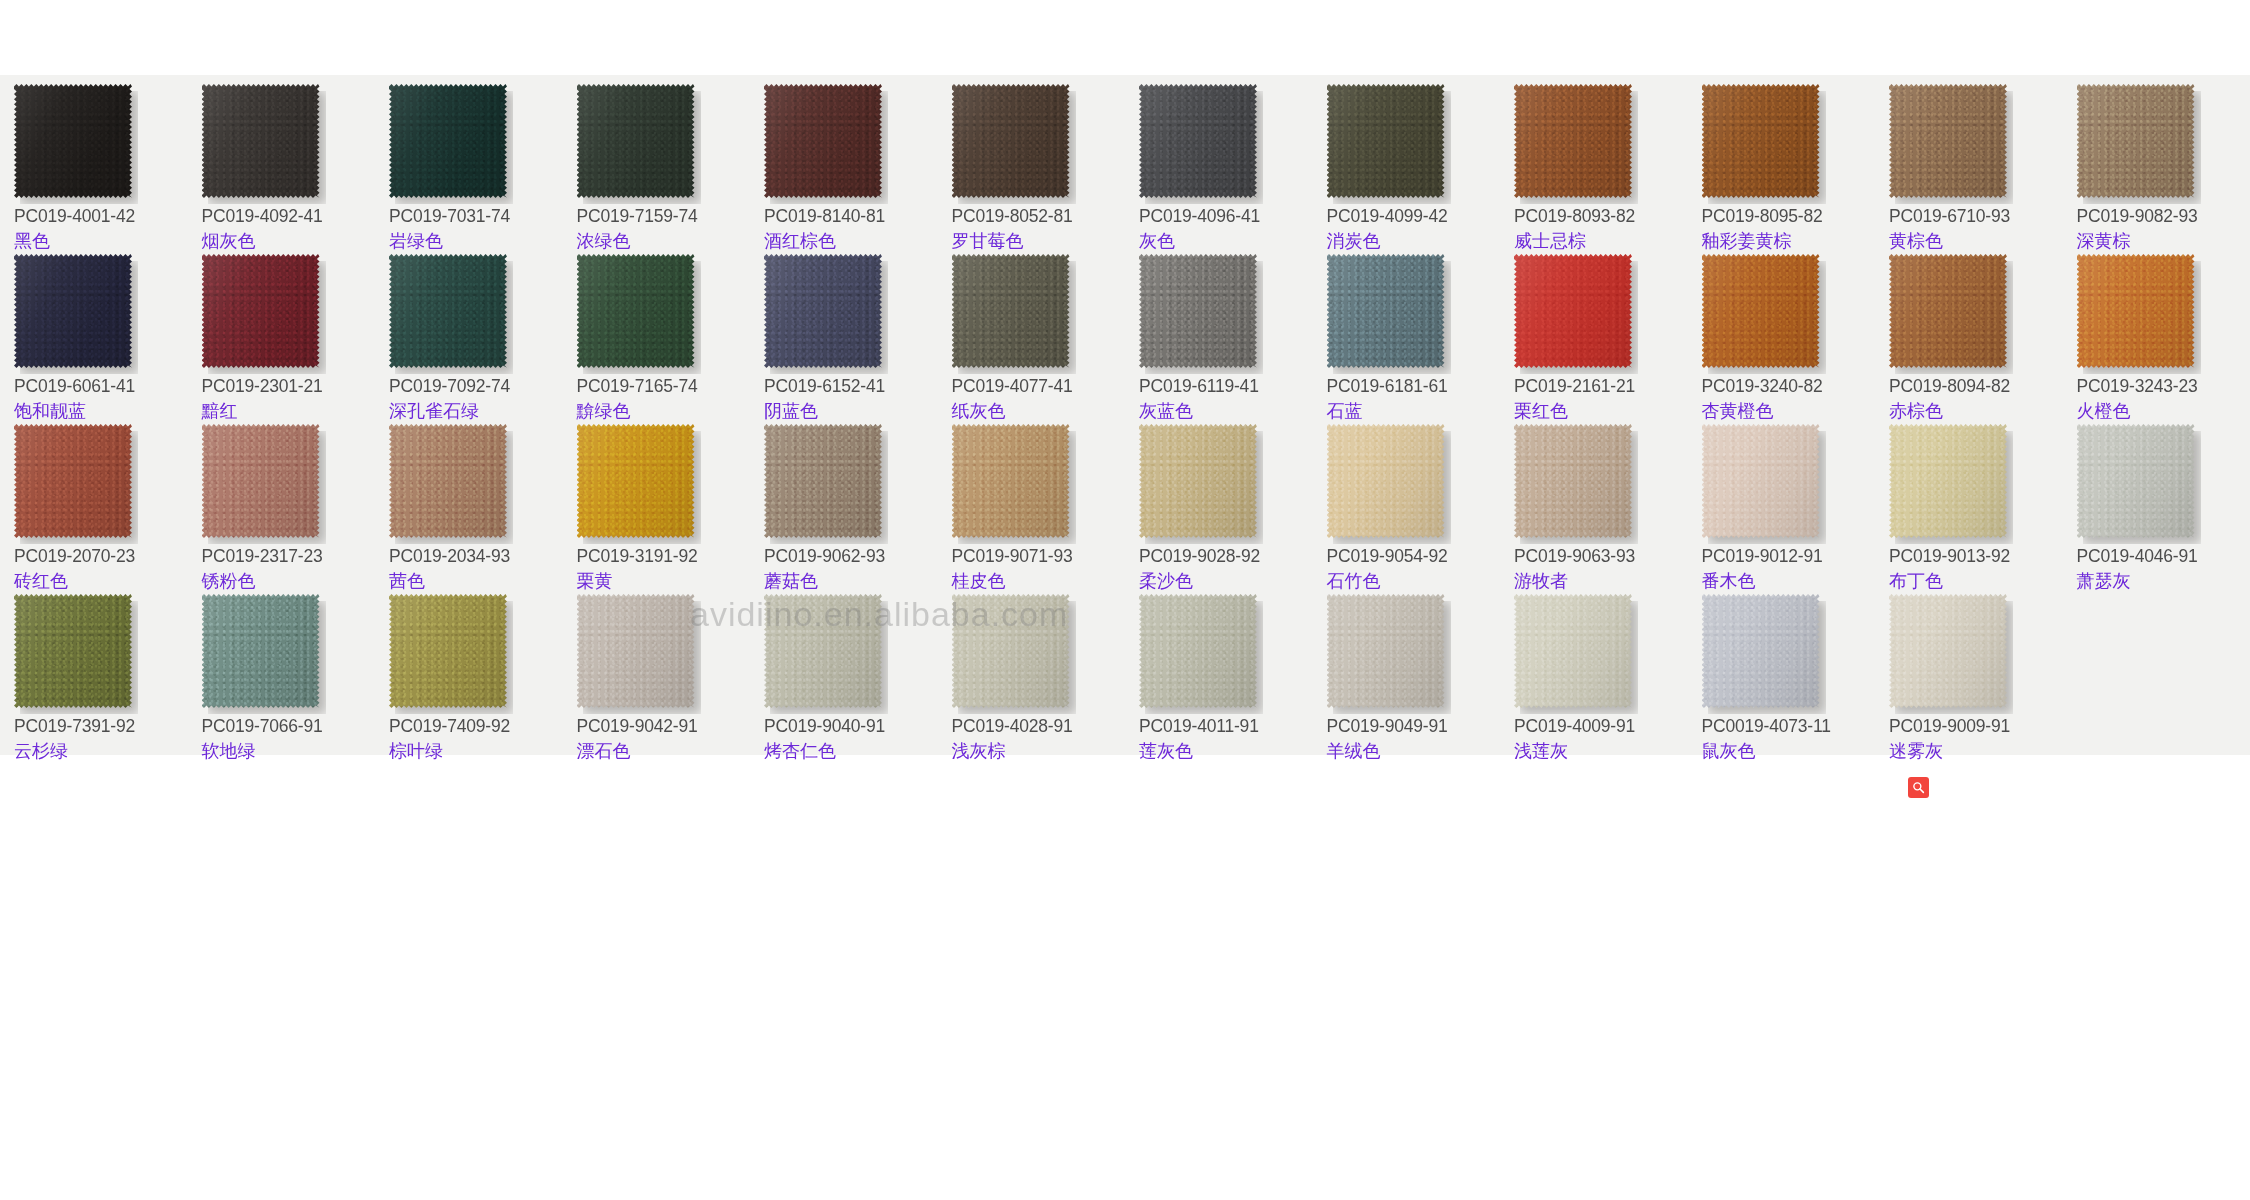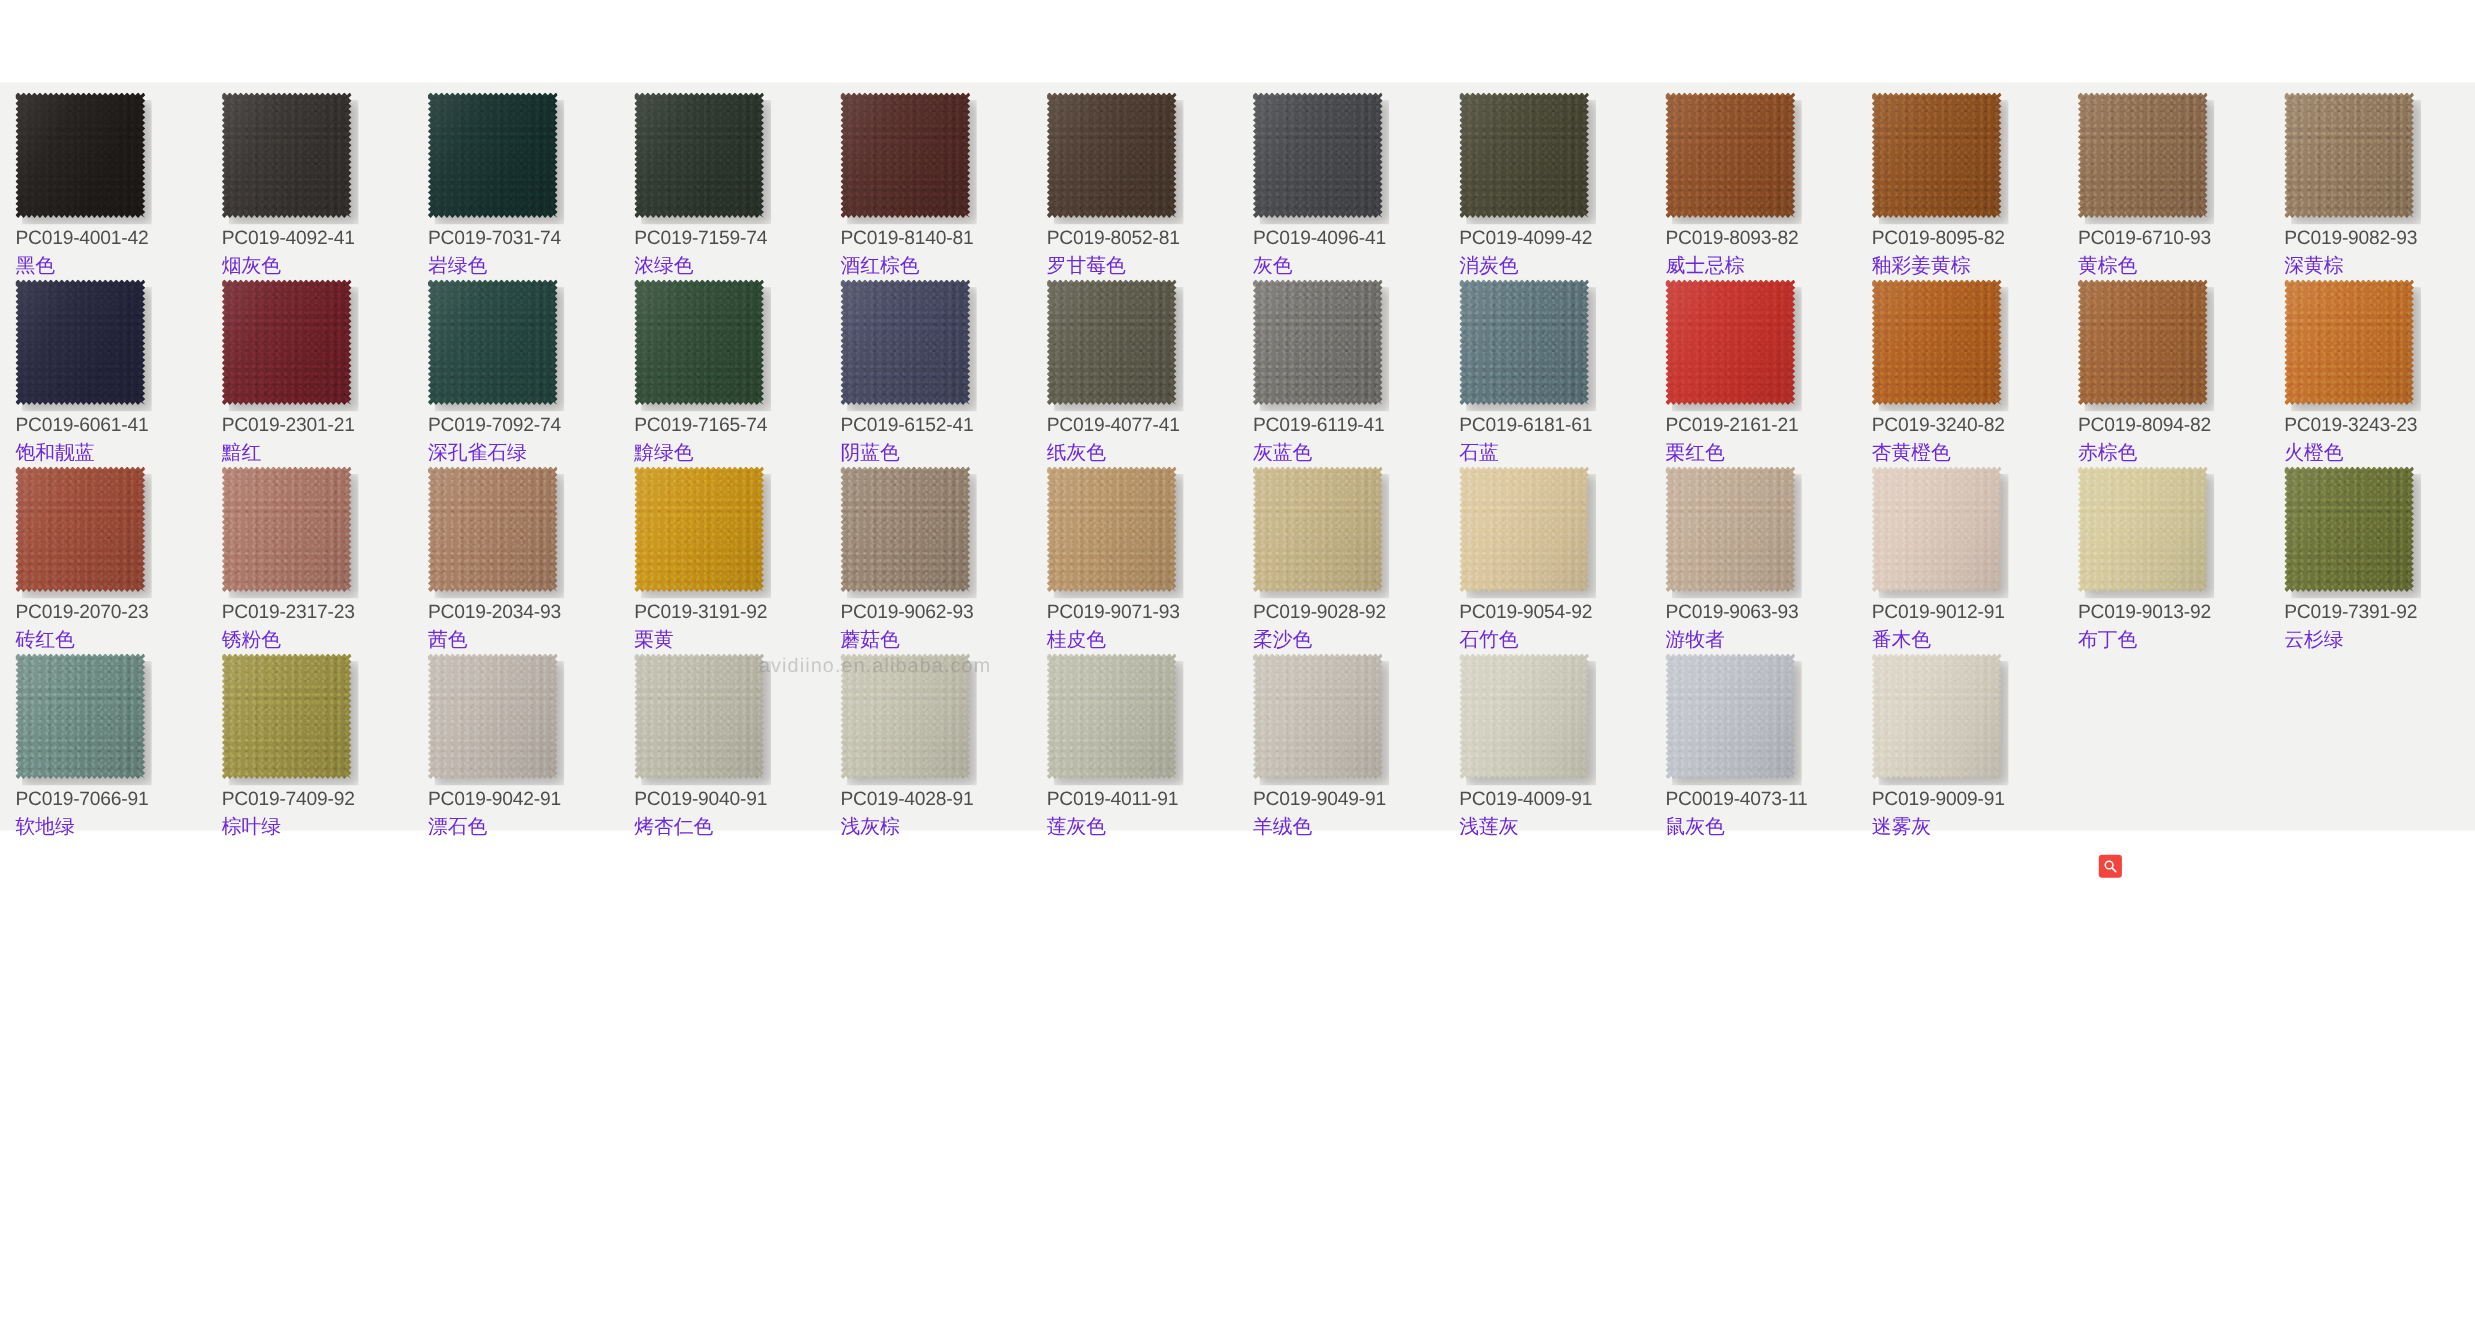--- a/index.html
+++ b/index.html
@@ -155,21 +155,21 @@
     font-size: 18px;
     color: #6d28d9;
     white-space: nowrap;
   }
 
   
   #watermark {
     position: absolute;
     left: 690px;
     top: 595px;
-    font-size: 18px;
+    font-size: 34px;
     color: rgba(120,120,120,0.34);
     letter-spacing: 1px;
     pointer-events: none;
     font-family: "Liberation Sans", sans-serif;
     white-space: nowrap;
   }
   #search-badge {
     position: absolute;
     left: 1908px;
     top: 777px;
@@ -569,20 +569,31 @@
             <div class="grain"></div>
             <div class="sheen"></div>
           </div>
         </div>
         <div class="code">PC019-9013-92</div>
         <div class="cname">布丁色</div>
       </div>
       <div class="cell">
         <div class="swatch-wrap">
           <div class="swatch-shadow"></div>
+          <div class="swatch" style="background-color: rgb(195, 197, 189);">
+            <div class="grain"></div>
+            <div class="sheen"></div>
+          </div>
+        </div>
+        <div class="code">PC019-4046-91</div>
+        <div class="cname">萧瑟灰</div>
+      </div>
+      <div class="cell">
+        <div class="swatch-wrap">
+          <div class="swatch-shadow"></div>
           <div class="swatch" style="background-color: rgb(107, 114, 55);">
             <div class="grain"></div>
             <div class="sheen"></div>
           </div>
         </div>
         <div class="code">PC019-7391-92</div>
         <div class="cname">云杉绿</div>
       </div>
       <div class="cell">
         <div class="swatch-wrap">

